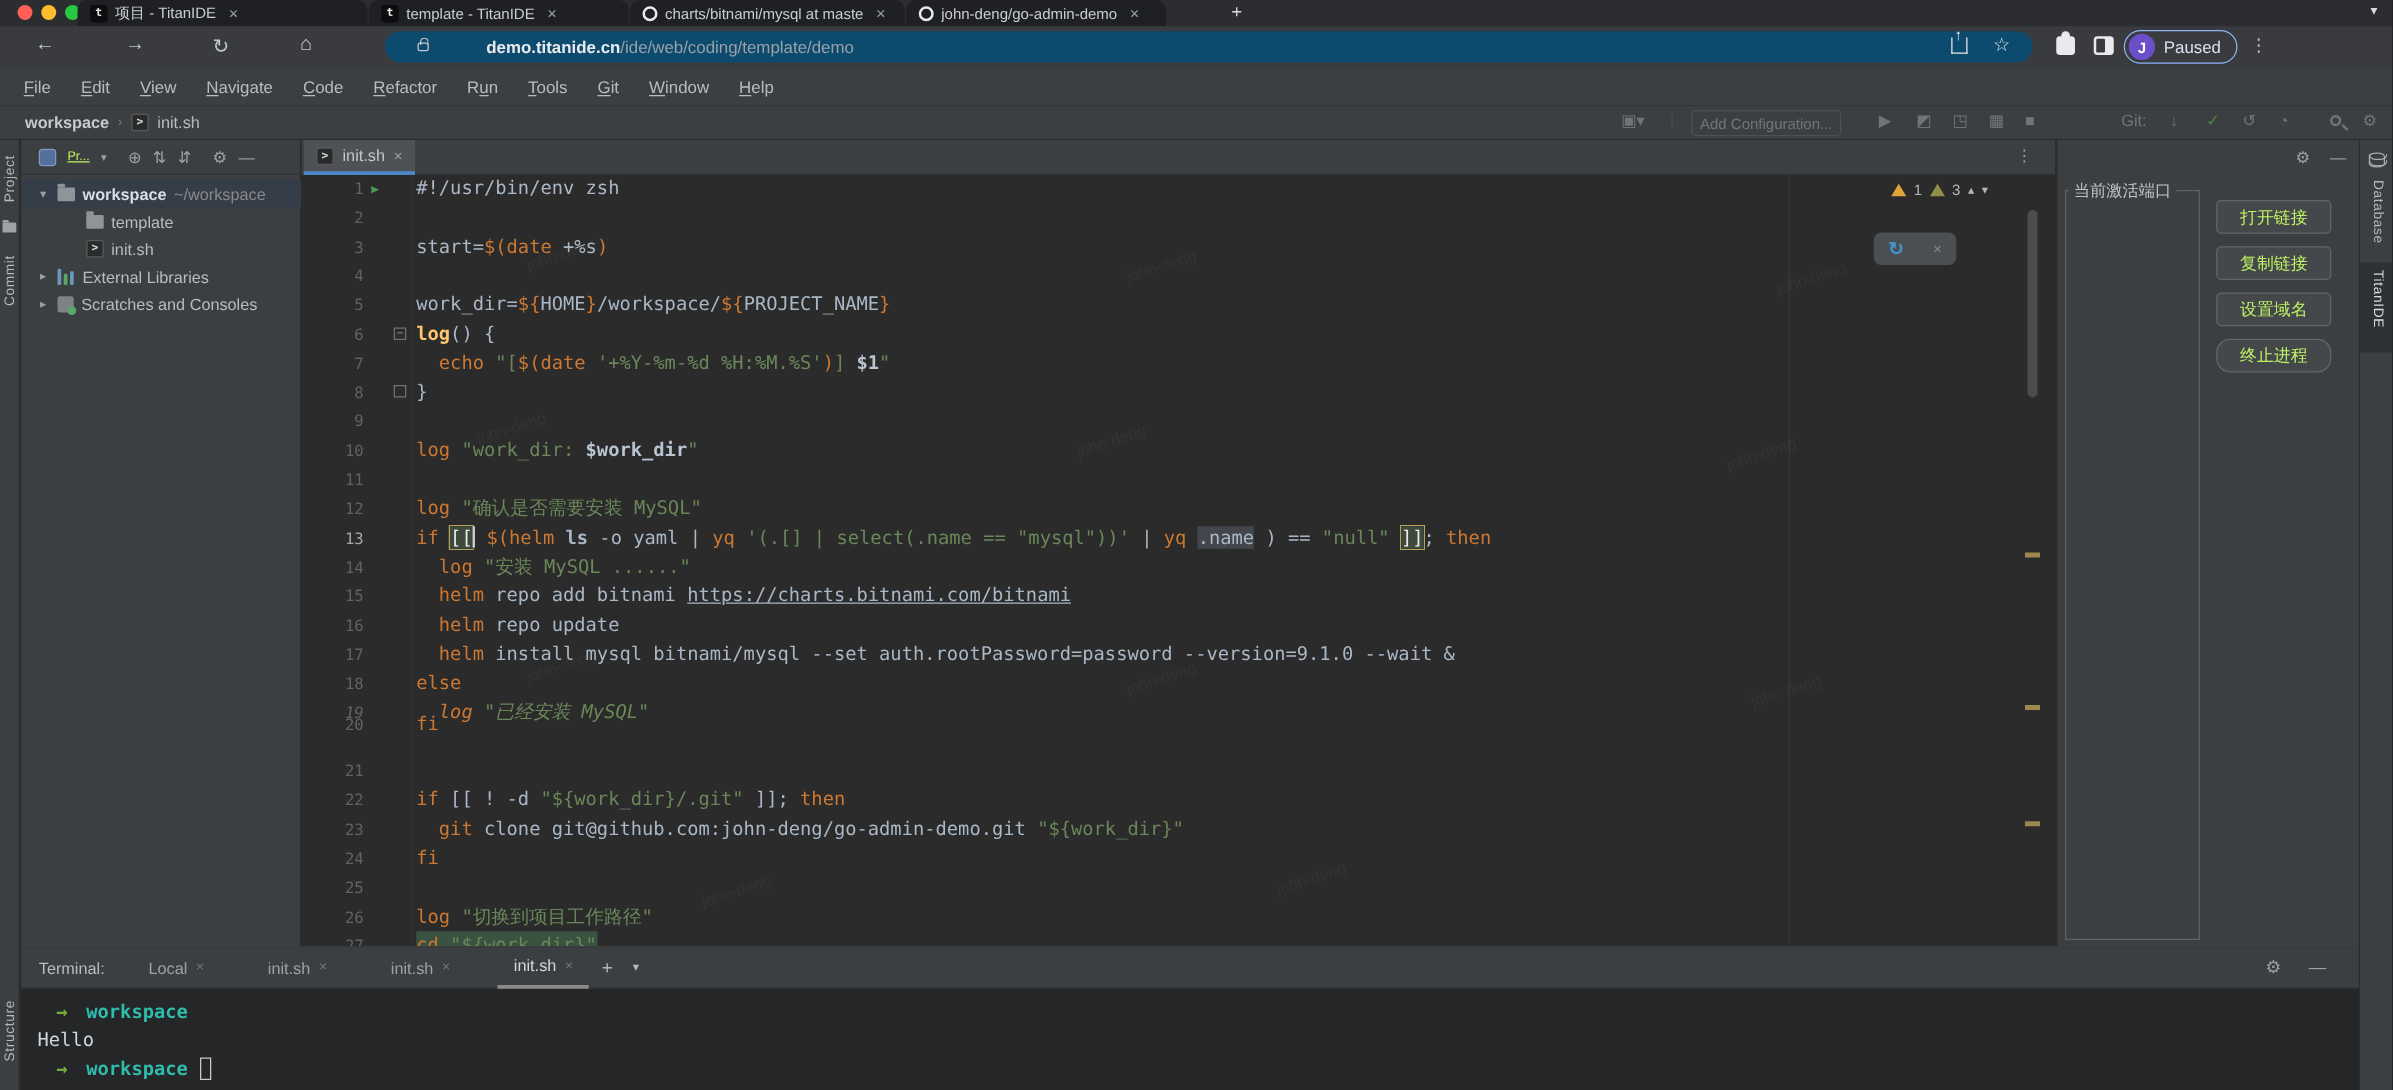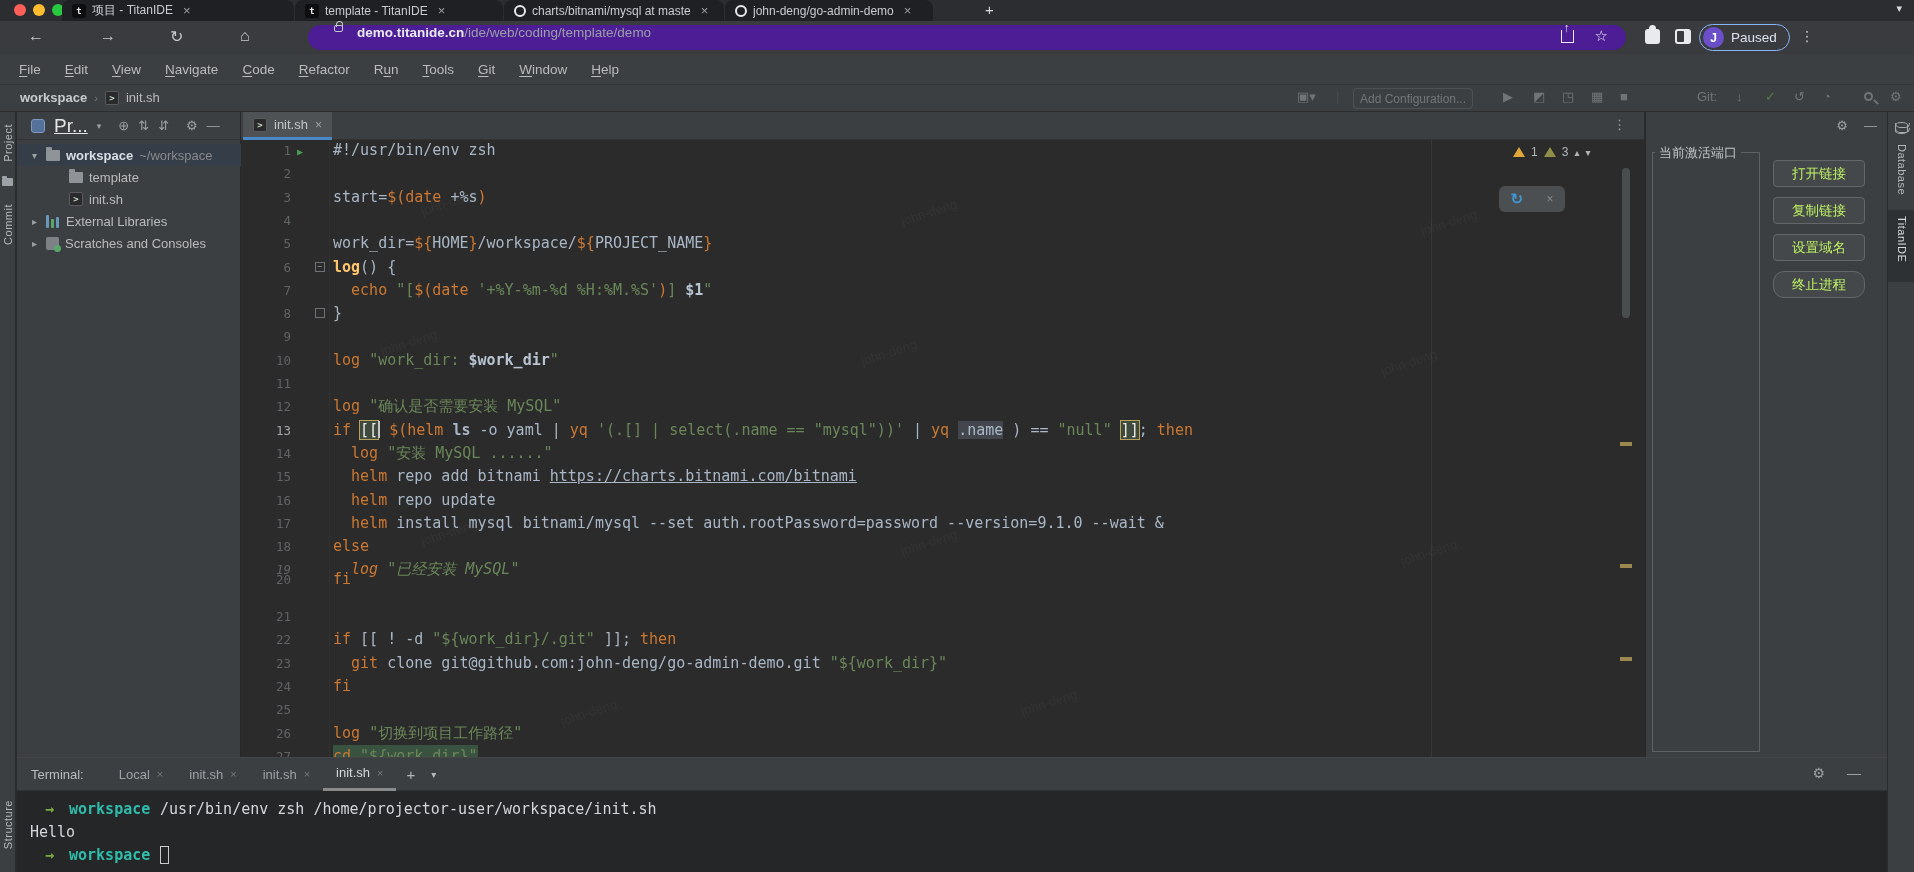--- a/index.html
+++ b/index.html
@@ -20,22 +20,22 @@
   .btab .ttl { font-size:12px; color:#c9ccd1; white-space:nowrap; overflow:hidden; }
   .btab .tclose { color:#9aa0a6; font-size:13px; margin-left:4px; }
   .ic-titan { width:14px; height:14px; background:#0d0d0f; border-radius:3px; color:#e8e8e8;
               font:bold 9px "DejaVu Sans Mono", monospace; display:flex; align-items:center; justify-content:center; }
   .ic-ring { width:12px; height:12px; border:2px solid #e8eaed; border-radius:50%; }
   #newtab { position:absolute; left:985px; top:1px; color:#d7d9dc; font-size:15px; }
   #strip-chev { position:absolute; right:12px; top:2px; color:#d7d9dc; font-size:11px; }
 
   #urlbar { left:0; top:21px; width:1914px; height:33px; background:#3a3b3e; display:flex; align-items:center; }
   .navic { position:absolute; color:#c5c8cc; font-size:16px; top:6px; }
-  #urlpill { position:absolute; left:308px; top:4px; width:1318px; height:25px; background:#4c1d95;
-             border-radius:13px; display:flex; align-items:flex-start; }
+  #urlpill { position:absolute; left:308px; top:4px; width:1318px; height:25px; background:#0c4a6e;
+             border-radius:13px; display:flex; align-items:center;gap:32px; }
   .lock { width:9px; height:7px; border:1.5px solid #c5c8cc; border-radius:2px; position:relative; margin-left:26px; }
   .lock:before { content:""; position:absolute; left:1px; top:-5px; width:5px; height:5px;
                  border:1.5px solid #c5c8cc; border-bottom:none; border-radius:4px 4px 0 0; }
   #urltext { margin-left:14px; font-size:13.5px; color:#9aa0a6; white-space:nowrap; }
   #urltext b { color:#e8eaed; font-weight:bold; }
   .share { position:absolute; right:52px; top:5px; width:13px; height:13px; border:1.5px solid #e8eaed;
            border-top:none; }
   .share:before { content:"↑"; position:absolute; left:1.5px; top:-9px; color:#e8eaed; font-size:12px; }
   .star { position:absolute; right:18px; top:2px; color:#e8eaed; font-size:15px; }
   .puzzle { position:absolute; left:1645px; top:8px; width:15px; height:15px; background:#e8eaed; border-radius:3px; }
@@ -81,21 +81,21 @@
         border:1.5px solid #a7abae; border-top:none; border-radius:0 0 6px 6px; }
   .db-ic:before { top:0px; } .db-ic:after { top:4.5px; }
   #titan-tab { position:absolute; left:1888px; top:210px; width:26px; height:72px; background:#2e3133; }
   #titan-tab span { color:#d6d9db; }
 
   
   #projpanel { left:17px; top:112px; width:224px; height:645px; background:#3c3f41; border-right:1px solid #282828; }
   #projhead { position:absolute; left:0; top:0; width:100%; height:28px; display:flex; align-items:center;
               gap:9px; padding-left:14px; border-bottom:1px solid #323232; }
   .proj-ic { width:14px; height:14px; background:#54719c; border-radius:3px; border:1px solid #7d99bd; }
-  #projmode { font-size:19px; color:#e5e5e5;text-decoration:underline; }
+  #projmode { font-size:10px; color:#bef264;text-decoration:underline; }
   .hicon { color:#9da0a3; font-size:13px; }
   .tree-row { position:absolute; left:0; width:224px; height:22px; display:flex; align-items:center; gap:6px; font-size:13px; color:#bbbbbb; }
   .tree-row.sel { background:#353d49; }
   .tree-row .chev { width:11px; color:#9da0a3; font-size:10px; text-align:center; }
   .tree-row .lbl.bold { font-weight:bold; color:#dadfe5; }
   .tree-row .sfx { color:#8a8a8a; }
   .fold-ic { width:14px; height:11px; background:#8f9499; border-radius:1px; position:relative; flex:none; }
   .fold-ic:before { content:""; position:absolute; left:0; top:-3px; width:6px; height:3px; background:#8f9499; border-radius:1px 1px 0 0; }
   .libs-ic { width:14px; height:13px; position:relative; flex:none; }
   .libs-ic i { position:absolute; bottom:0; width:3px; border-radius:1px; }
@@ -142,21 +142,21 @@
   #rp-box { position:absolute; left:6px; top:40px; width:108px; height:600px; border:1px solid #5e6264; }
   #rp-title { position:absolute; left:9px; top:32px; background:#3c3f41; padding:0 4px; font-size:13px; color:#c0c3c6; }
   .rp-btn { position:absolute; left:127px; width:92px; height:27px; background:#45484a; border:1px solid #646768;
             border-radius:4px; color:#bef264; font-size:13.5px; display:flex; align-items:center; justify-content:center; }
 
   
   #terminal { left:17px; top:757px; width:1870px; height:115px; background:#242628; border-top:1px solid #454545; }
   #termbar { position:absolute; left:0; top:0; width:100%; height:33px; background:#3c3f41; border-bottom:1px solid #313131;
              display:flex; align-items:center; }
   #term-label { margin-left:14px; font-size:13px; color:#bbbbbb; }
-  #termtabs { display:flex; margin-left:22px; height:33px; }
+  #termtabs { display:flex; margin-left:22px; height:33px;gap:25px; }
   .ttab { display:flex; align-items:center; gap:7px; padding:0 13px; font-size:13px; color:#9da2a8; height:33px; }
   .ttab.active { color:#d6d9db; border-bottom:3px solid #8a8a8a; }
   .ttab .tx { color:#777; font-size:11px; }
   #term-plus { margin-left:10px; color:#b6b9bb; font-size:15px; }
   #term-chev { margin-left:16px; color:#b6b9bb; font-size:10px; }
   #term-icons { position:absolute; right:26px; top:7px; display:flex; gap:22px; color:#9da0a3; font-size:14px; }
   .trow { position:absolute; left:0; width:100%; height:22px; line-height:22px;
           font-family:"DejaVu Sans Mono", monospace; font-size:15px; white-space:pre; }
   .t-arrow { position:absolute; left:28px; color:#77ad3f; font-weight:bold; }
   .t-cwd { position:absolute; left:52px; color:#2fbcab; font-weight:bold; }
@@ -413,21 +413,21 @@
           </div>
         </div>
       <span id="term-plus">+</span>
       <span id="term-chev">▾</span>
       <div id="term-icons">
         <span>⚙</span>
         <span>—</span>
       </div>
     </div>
     <div id="termbody">
-        <div class="trow" style="top: 40px;"><span class="t-arrow">→</span><span class="t-cwd">workspace</span><span class="t-txt" style="left: 142.9px;">/usr/bin/env zsh /home/projector-user/workspace/init.sh</span></div>
+        <div class="trow" style="top: 40px;"><span class="t-arrow">→</span><span class="t-cwd">workspace</span></div>
         <div class="trow" style="top: 63px;"><span class="t-txt" style="left: 13px;">Hello</span></div>
         <div class="trow" style="top: 86px;"><span class="t-arrow">→</span><span class="t-cwd">workspace</span><span class="t-cursor" style="left: 142.9px;"></span></div>
       </div>
   </div>
 
   <div id="wmlayer">
       <span class="wm" style="left: 420px; top: 195px;">john-deng</span>
       <span class="wm" style="left: 900px; top: 205px;">john-deng</span>
       <span class="wm" style="left: 1420px; top: 215px;">john-deng</span>
       <span class="wm" style="left: 380px; top: 335px;">john-deng</span>

